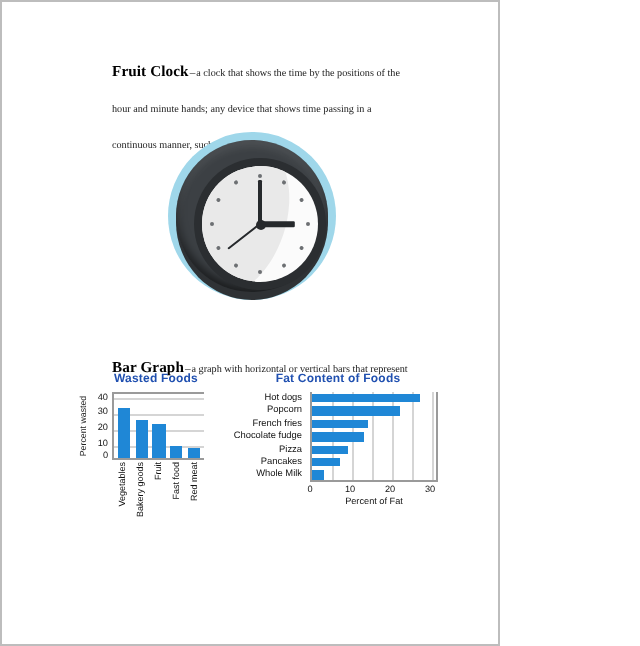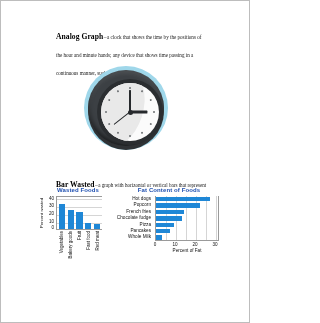--- a/index.html
+++ b/index.html
@@ -338,21 +338,21 @@
     color: #111;
     text-align: center;
   }
 </style>
 </head>
 <body>
 
 <div id="page">
 
   <div class="entry" id="entry-clock">
-    <span class="term">Analog Graph</span><span class="dash">–</span><span class="definition">a clock that shows the time by the positions of the hour and minute hands; any device that shows time passing in a continuous manner, such as a sun dial</span>
+    <span class="term">Fruit Clock</span><span class="dash">–</span><span class="definition">a clock that shows the time by the positions of the hour and minute hands; any device that shows time passing in a continuous manner, such as a sun dial</span>
   </div>
 
   <div id="clock-figure">
     <div class="clock-glow"></div>
     <div class="clock-shadow"></div>
     <div class="clock-bezel">
       <div class="clock-bezel-inner"></div>
       <div class="clock-face">
         <div class="clock-face-sheen"></div>
         <div class="hour-dot" style="transform:rotate(0deg) translateY(-24px);"></div>
@@ -369,21 +369,21 @@
         <div class="hour-dot" style="transform:rotate(330deg) translateY(-24px);"></div>
         <div class="hand" id="hand-second"></div>
         <div class="hand" id="hand-minute"></div>
         <div class="hand" id="hand-hour"></div>
         <div class="clock-pin"></div>
       </div>
     </div>
   </div>
 
   <div class="entry" id="entry-bar">
-    <span class="term">Bar Wasted</span><span class="dash">–</span><span class="definition">a graph with horizontal or vertical bars that represent data</span>
+    <span class="term">Bar Graph</span><span class="dash">–</span><span class="definition">a graph with horizontal or vertical bars that represent data</span>
   </div>
 
   <div id="charts">
 
     <div id="chart-wasted">
       <div class="chart-title">Wasted Foods</div>
       <div id="wasted-body">
         <div id="wasted-ylabel-wrap">
           <div class="v-ylabel">Percent wasted</div>
         </div>

